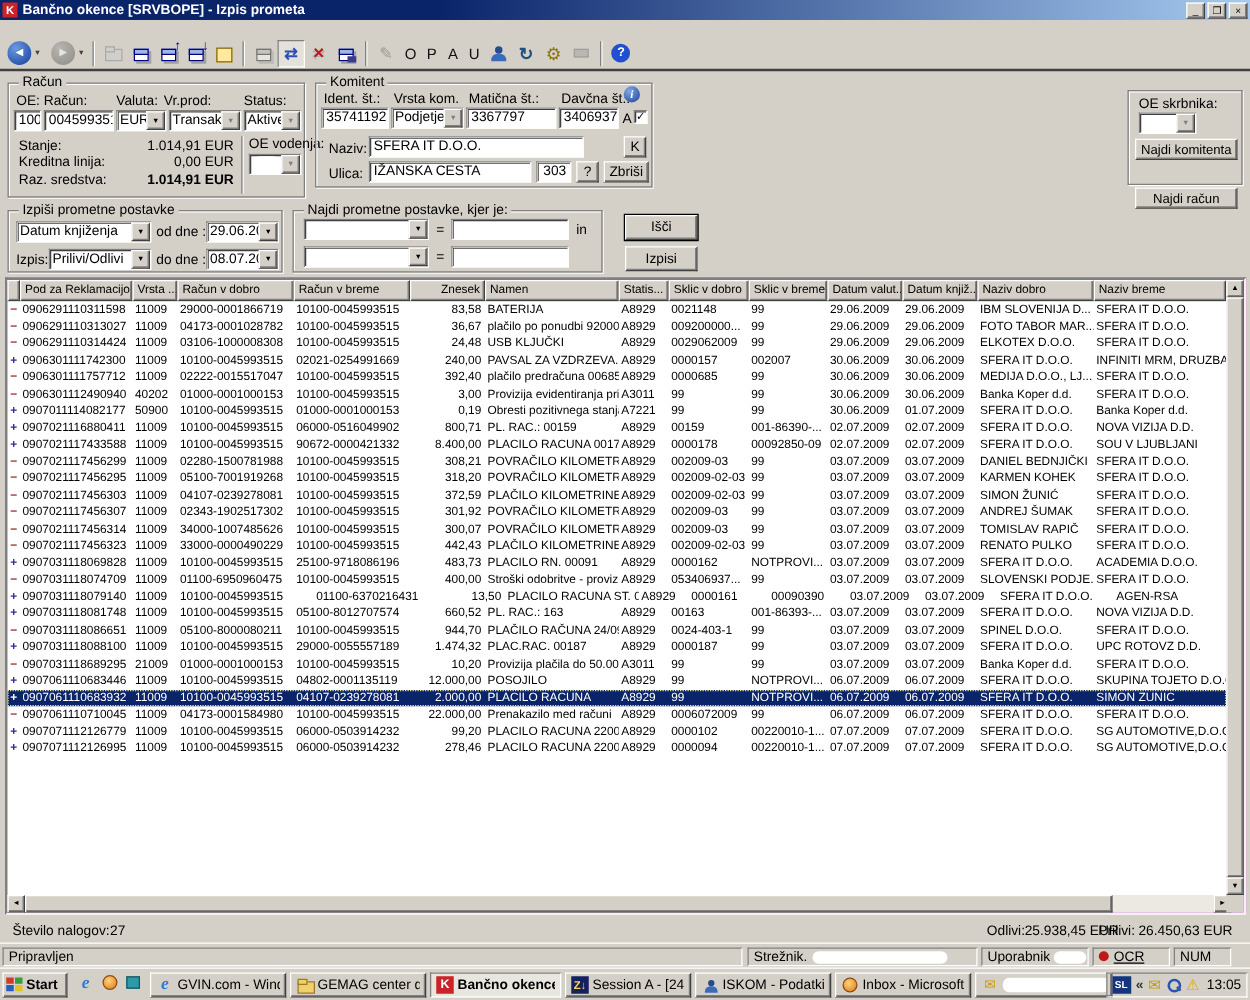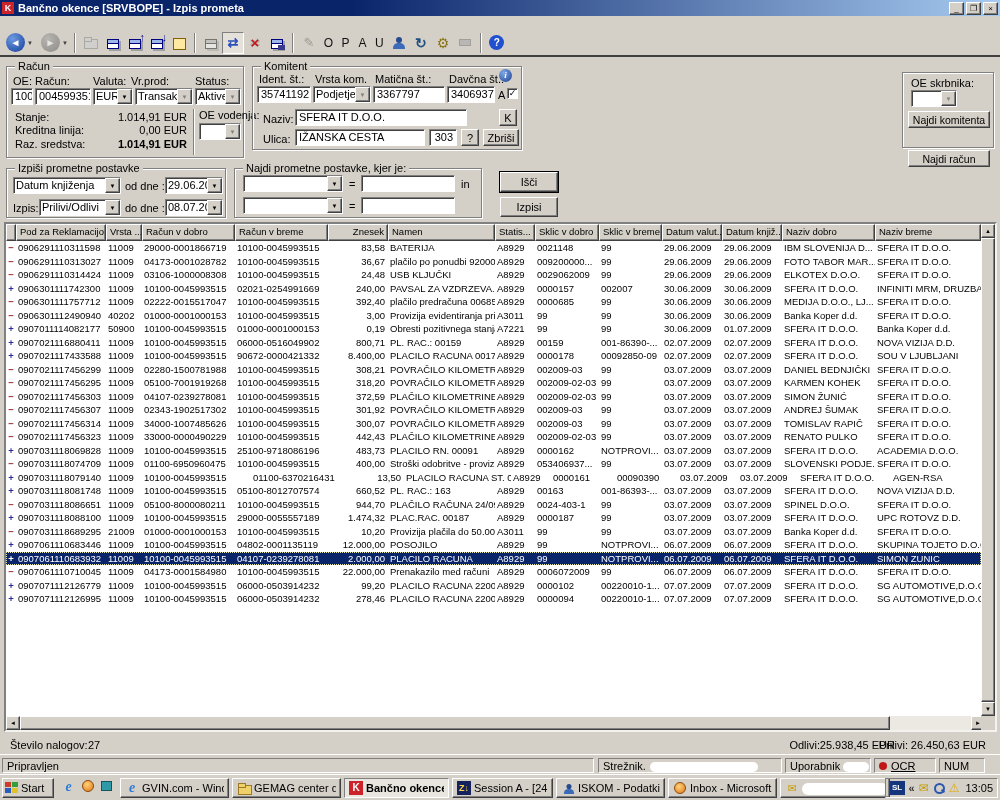--- a/index.html
+++ b/index.html
@@ -70,21 +70,21 @@
   .sbtn { position:absolute; width:14px; height:14px; font-size:6px; display:flex; align-items:center; justify-content:center; }
   .corner { position:absolute; right:0; bottom:0; width:14px; height:14px; background:#d4d0c8; }
 
   
   .footerstrip { position:absolute; left:0; top:733px; width:1000px; height:21px; }
   .statusbar { position:absolute; left:0; top:754px; width:1000px; height:20px; border-top:1px solid #fff; }
   .spanel { position:absolute; top:3px; height:15px; border:1px solid; border-color:#808080 #ffffff #ffffff #808080; padding:1px 4px; white-space:nowrap; overflow:hidden; }
 
   
   .taskbar { position:absolute; left:0; top:774px; width:1000px; height:26px; background:#d4d0c8; border-top:1px solid #fff; }
-  .startbtn { position:absolute; left:2px; top:3px; width:52px; height:20px; display:flex; align-items:center; font-weight:normal; }
+  .startbtn { position:absolute; left:2px; top:3px; width:52px; height:20px; display:flex; align-items:center; font-weight:bold; }
   .flag { width:13px; height:12px; margin:0 3px 0 2px; display:grid; grid-template-columns:6px 6px; grid-template-rows:5px 5px; gap:1px; }
   .flag i:nth-child(1){background:#d03a28;} .flag i:nth-child(2){background:#32a03a;}
   .flag i:nth-child(3){background:#2a5bbf;} .flag i:nth-child(4){background:#e0c22a;}
   .ql { position:absolute; top:4px; width:17px; height:17px; text-align:center; }
   .taskbtn { position:absolute; top:3px; height:20px; display:flex; align-items:center; padding:0 4px; overflow:hidden; white-space:nowrap; }
   .taskbtn.active { border-color:#808080 #ffffff #ffffff #808080; background:#e8e6df; font-weight:bold; box-shadow:none; }
   .ticon { width:14px; height:14px; flex:none; margin-right:3px; position:relative; font-size:11px; line-height:14px; text-align:center; }
   .ie-e { color:#2d7cd6; font-family:"Liberation Serif",serif; font-style:italic; font-weight:bold; font-size:14px; }
   .foldico { position:relative; }
   .foldico::before { content:""; position:absolute; left:1px; top:4px; width:12px; height:8px; background:#f0d06a; border:1px solid #9a7b24; }

